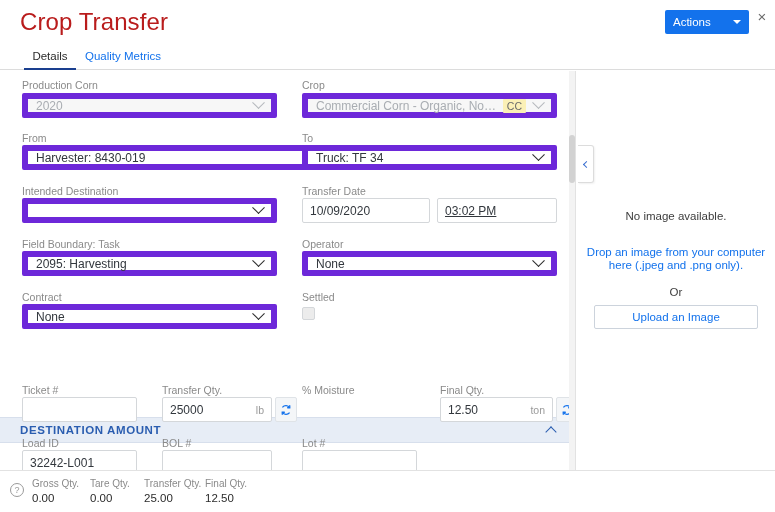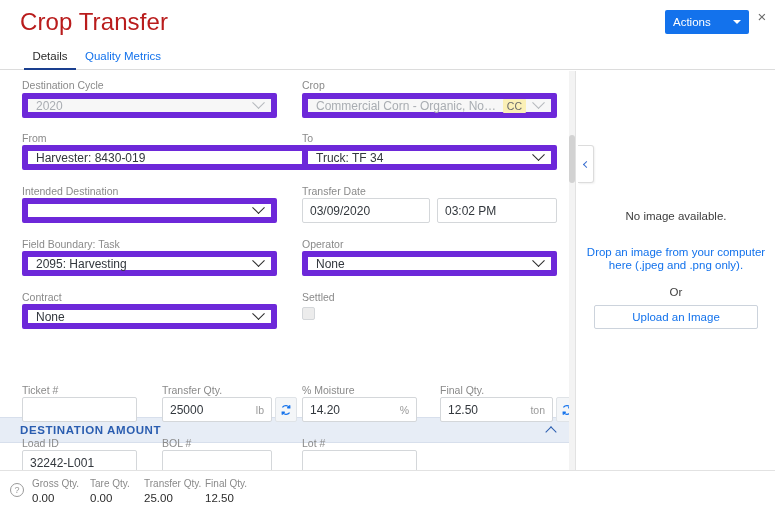--- a/index.html
+++ b/index.html
@@ -255,21 +255,21 @@
     <div class="close-x">×</div>
   </div>
 
   <div class="tabbar">
     <div class="tab active">Details</div>
     <div class="tab inactive">Quality Metrics</div>
   </div>
 
   <div class="form-pane">
 
-    <div class="fld-label" style="left:22px; top:8px;">Destination Cycle</div>
+    <div class="fld-label" style="left:22px; top:8px;">Production Corn</div>
     <div class="fld disabled" style="left:22px; top:22px; width:255px;">
       <span class="val">2020</span>
       <span class="chev"></span>
     </div>
 
     <div class="fld-label" style="left:302px; top:8px;">Crop</div>
     <div class="fld disabled" style="left:302px; top:22px; width:255px;">
       <span class="val">Commercial Corn - Organic, Non-GMO, …</span>
       <span class="badge-cc">CC</span>
       <span class="chev"></span>
@@ -288,23 +288,23 @@
     </div>
 
     <div class="fld-label" style="left:22px; top:114px;">Intended Destination</div>
     <div class="fld" style="left:22px; top:127px; width:255px;">
       <span class="val"></span>
       <span class="chev"></span>
     </div>
 
     <div class="fld-label" style="left:302px; top:114px;">Transfer Date</div>
     <div class="txtin" style="left:302px; top:127px; width:128px;">
-      <span class="v">03/09/2020</span>
-    </div>
-    <div class="txtin" style="left:437px; top:127px; width:120px;">
+      <span class="v">10/09/2020</span>
+    </div>
+    <div class="txtin" style="left:437px; top:127px; width:120px;text-decoration:underline;">
       <span class="v">03:02 PM</span>
     </div>
 
     <div class="fld-label" style="left:22px; top:167px;">Field Boundary: Task</div>
     <div class="fld" style="left:22px; top:180px; width:255px;">
       <span class="val">2095: Harvesting</span>
       <span class="chev"></span>
     </div>
 
     <div class="fld-label" style="left:302px; top:167px;">Operator</div>
@@ -340,24 +340,20 @@
     <div class="sync-btn" style="left:275px; top:326px;">
       <svg width="12" height="12" viewBox="0 0 16 16" fill="none" stroke="#1372ec" stroke-width="1.7">
         <path d="M13 5A6 6 0 0 0 3.2 4.4"></path>
           <path d="M3 11a6 6 0 0 0 9.8 0.6"></path>
         <path d="M13 2.2V5h-2.8" stroke-linecap="round"></path>
           <path d="M3 13.8V11h2.8" stroke-linecap="round"></path>
       </svg>
     </div>
 
     <div class="fld-label" style="left:302px; top:313px;">% Moisture</div>
-    <div class="txtin" style="left:302px; top:326px; width:115px;">
-      <span class="v">14.20</span>
-      <span class="unit">%</span>
-    </div>
 
     <div class="fld-label" style="left:440px; top:313px;">Final Qty.</div>
     <div class="txtin" style="left:440px; top:326px; width:113px;">
       <span class="v">12.50</span>
       <span class="unit">ton</span>
     </div>
     <div class="sync-btn" style="left:556px; top:326px;">
       <svg width="12" height="12" viewBox="0 0 16 16" fill="none" stroke="#1372ec" stroke-width="1.7">
         <path d="M13 5A6 6 0 0 0 3.2 4.4"></path>
           <path d="M3 11a6 6 0 0 0 9.8 0.6"></path>

